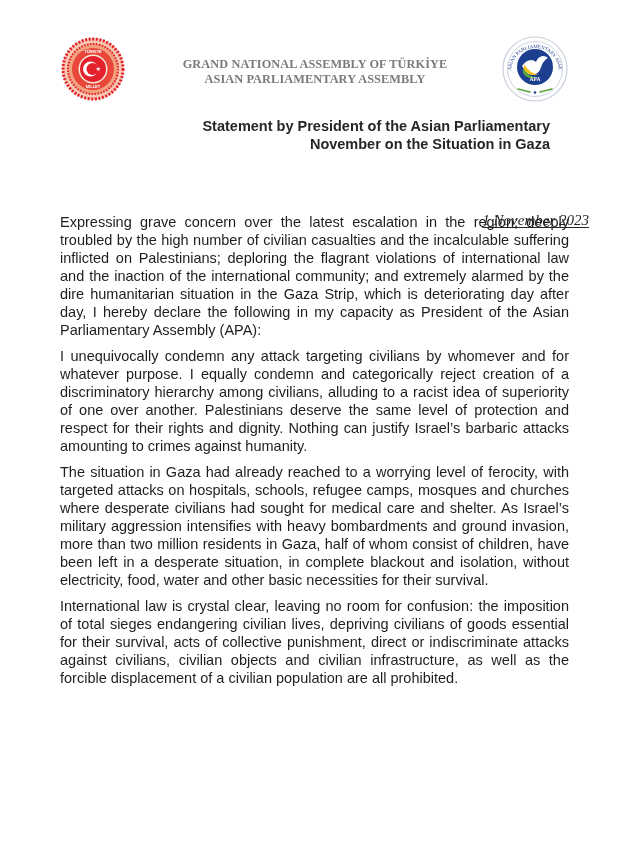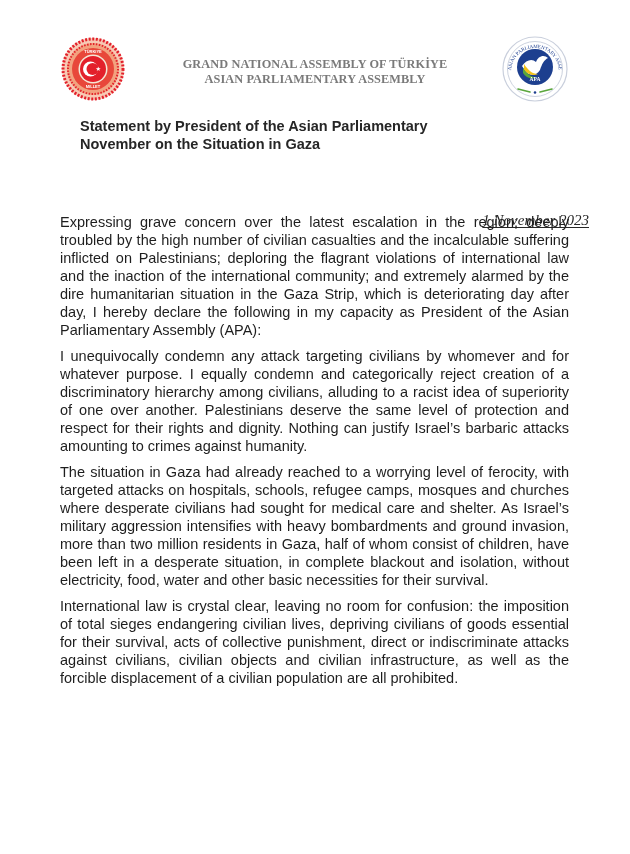--- a/index.html
+++ b/index.html
@@ -48,21 +48,21 @@
       font-size: 12.3px;
       line-height: 15px;
       color: #7a7a7a;
       letter-spacing: 0.1px;
     }
     .title {
       position: absolute;
       left: 80px;
       top: 117px;
       width: 470px;
-      text-align: left;
+      text-align: right;
       font-family: "Liberation Sans", sans-serif;
       font-weight: bold;
       font-size: 14.5px;
       line-height: 18px;
       color: #262626;
     }
     .date {
       position: absolute;
       right: 61px;
       top: 175px;

